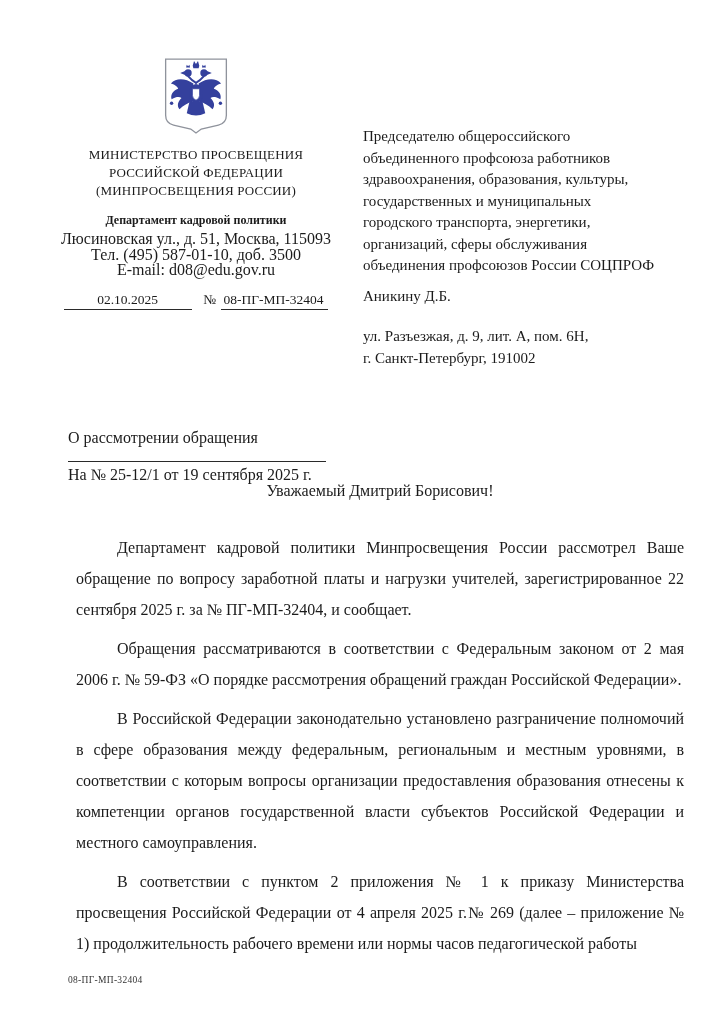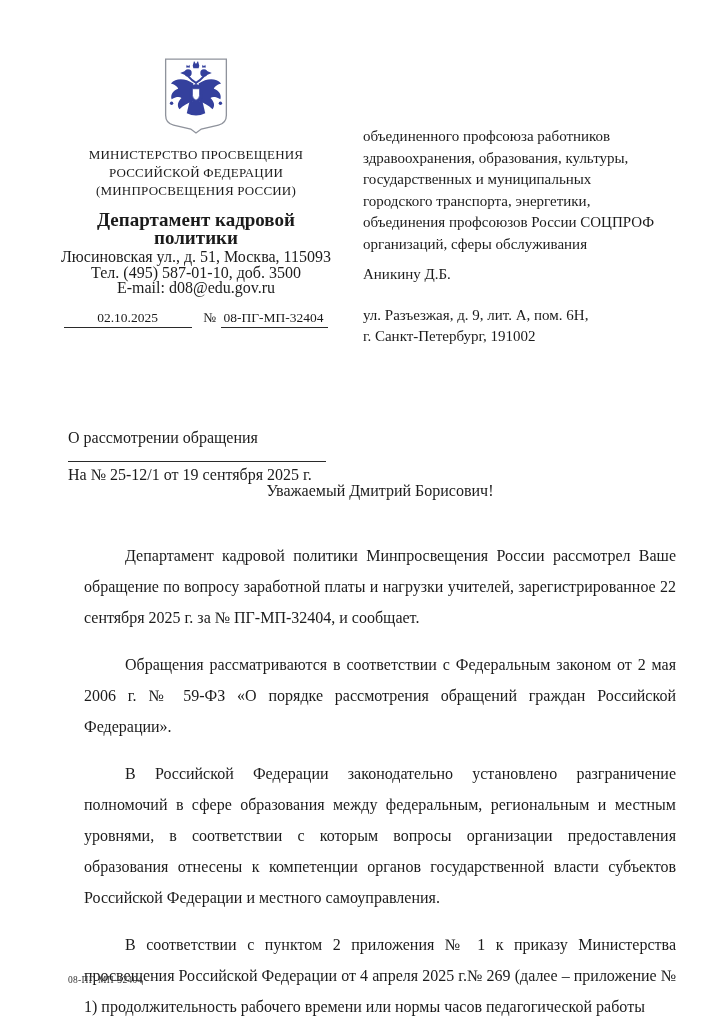--- a/index.html
+++ b/index.html
@@ -26,21 +26,21 @@
     position:absolute;left:60px;top:57px;width:272px;
     text-align:center;
   }
   .emblem{display:block;margin:0 auto;}
   .shield-border{fill:#ffffff;stroke:var(--emblem-border);stroke-width:2;}
   .eagle{fill:var(--emblem-blue);}
   .eagle-stroke{fill:none;stroke:var(--emblem-blue);stroke-width:3;stroke-linecap:round;}
   .breast{fill:#ffffff;stroke:var(--emblem-blue);stroke-width:1.2;}
 
   .ministry{margin-top:11px;font-weight:normal;font-size:13px;line-height:18px;letter-spacing:.2px;}
-  .department{margin-top:11px;font-weight:bold;font-size:19px;line-height:18px;}
+  .department{margin-top:11px;font-weight:bold;font-size:12px;line-height:18px;}
   .contacts{margin-top:2px;font-size:16px;line-height:15.5px;}
   .date-row{
     margin-top:13px;
     display:flex;justify-content:center;align-items:baseline;
     font-size:13.5px;line-height:17px;
   }
   .date-underline{
     display:inline-block;width:128px;text-align:center;
     border-bottom:1px solid var(--rule);padding-bottom:1px;
   }
@@ -68,21 +68,21 @@
 
   
   .salutation{
     position:absolute;left:68px;top:482px;width:624px;
     text-align:center;font-size:16px;
   }
   .body-text{
     position:absolute;left:68px;top:524px;width:624px;
     font-size:16px;line-height:31px;text-align:justify;
   }
-  .body-text p{text-indent:41px;margin:16px;}
+  .body-text p{text-indent:41px;margin:8px;}
 
   
   .doc-footer{
     position:absolute;left:68px;top:975px;
     font-size:9.5px;color:#333;letter-spacing:.3px;
   }
 </style>
 </head>
 <body>
 
@@ -136,26 +136,27 @@
 
     <div class="date-row">
       <span class="date-underline">02.10.2025</span>
       <span class="num-label">№</span>
       <span class="num-underline">08-ПГ-МП-32404</span>
     </div>
   </div>
 
   <div class="recipient">
     <div class="recipient-org">
+      <div>Председателю общероссийского</div>
       <div>объединенного профсоюза работников</div>
       <div>здравоохранения, образования, культуры,</div>
       <div>государственных и муниципальных</div>
       <div>городского транспорта, энергетики,</div>
+      <div>организаций, сферы обслуживания</div>
       <div>объединения профсоюзов России СОЦПРОФ</div>
-      <div>организаций, сферы обслуживания</div>
     </div>
     <div class="recipient-person">Аникину Д.Б.</div>
     <div class="recipient-address">
       <div>ул. Разъезжая, д. 9, лит. А, пом. 6Н,</div>
       <div>г. Санкт-Петербург, 191002</div>
     </div>
   </div>
 
   <div class="subject">
     <div><span class="subject-title">О рассмотрении обращения</span></div>

